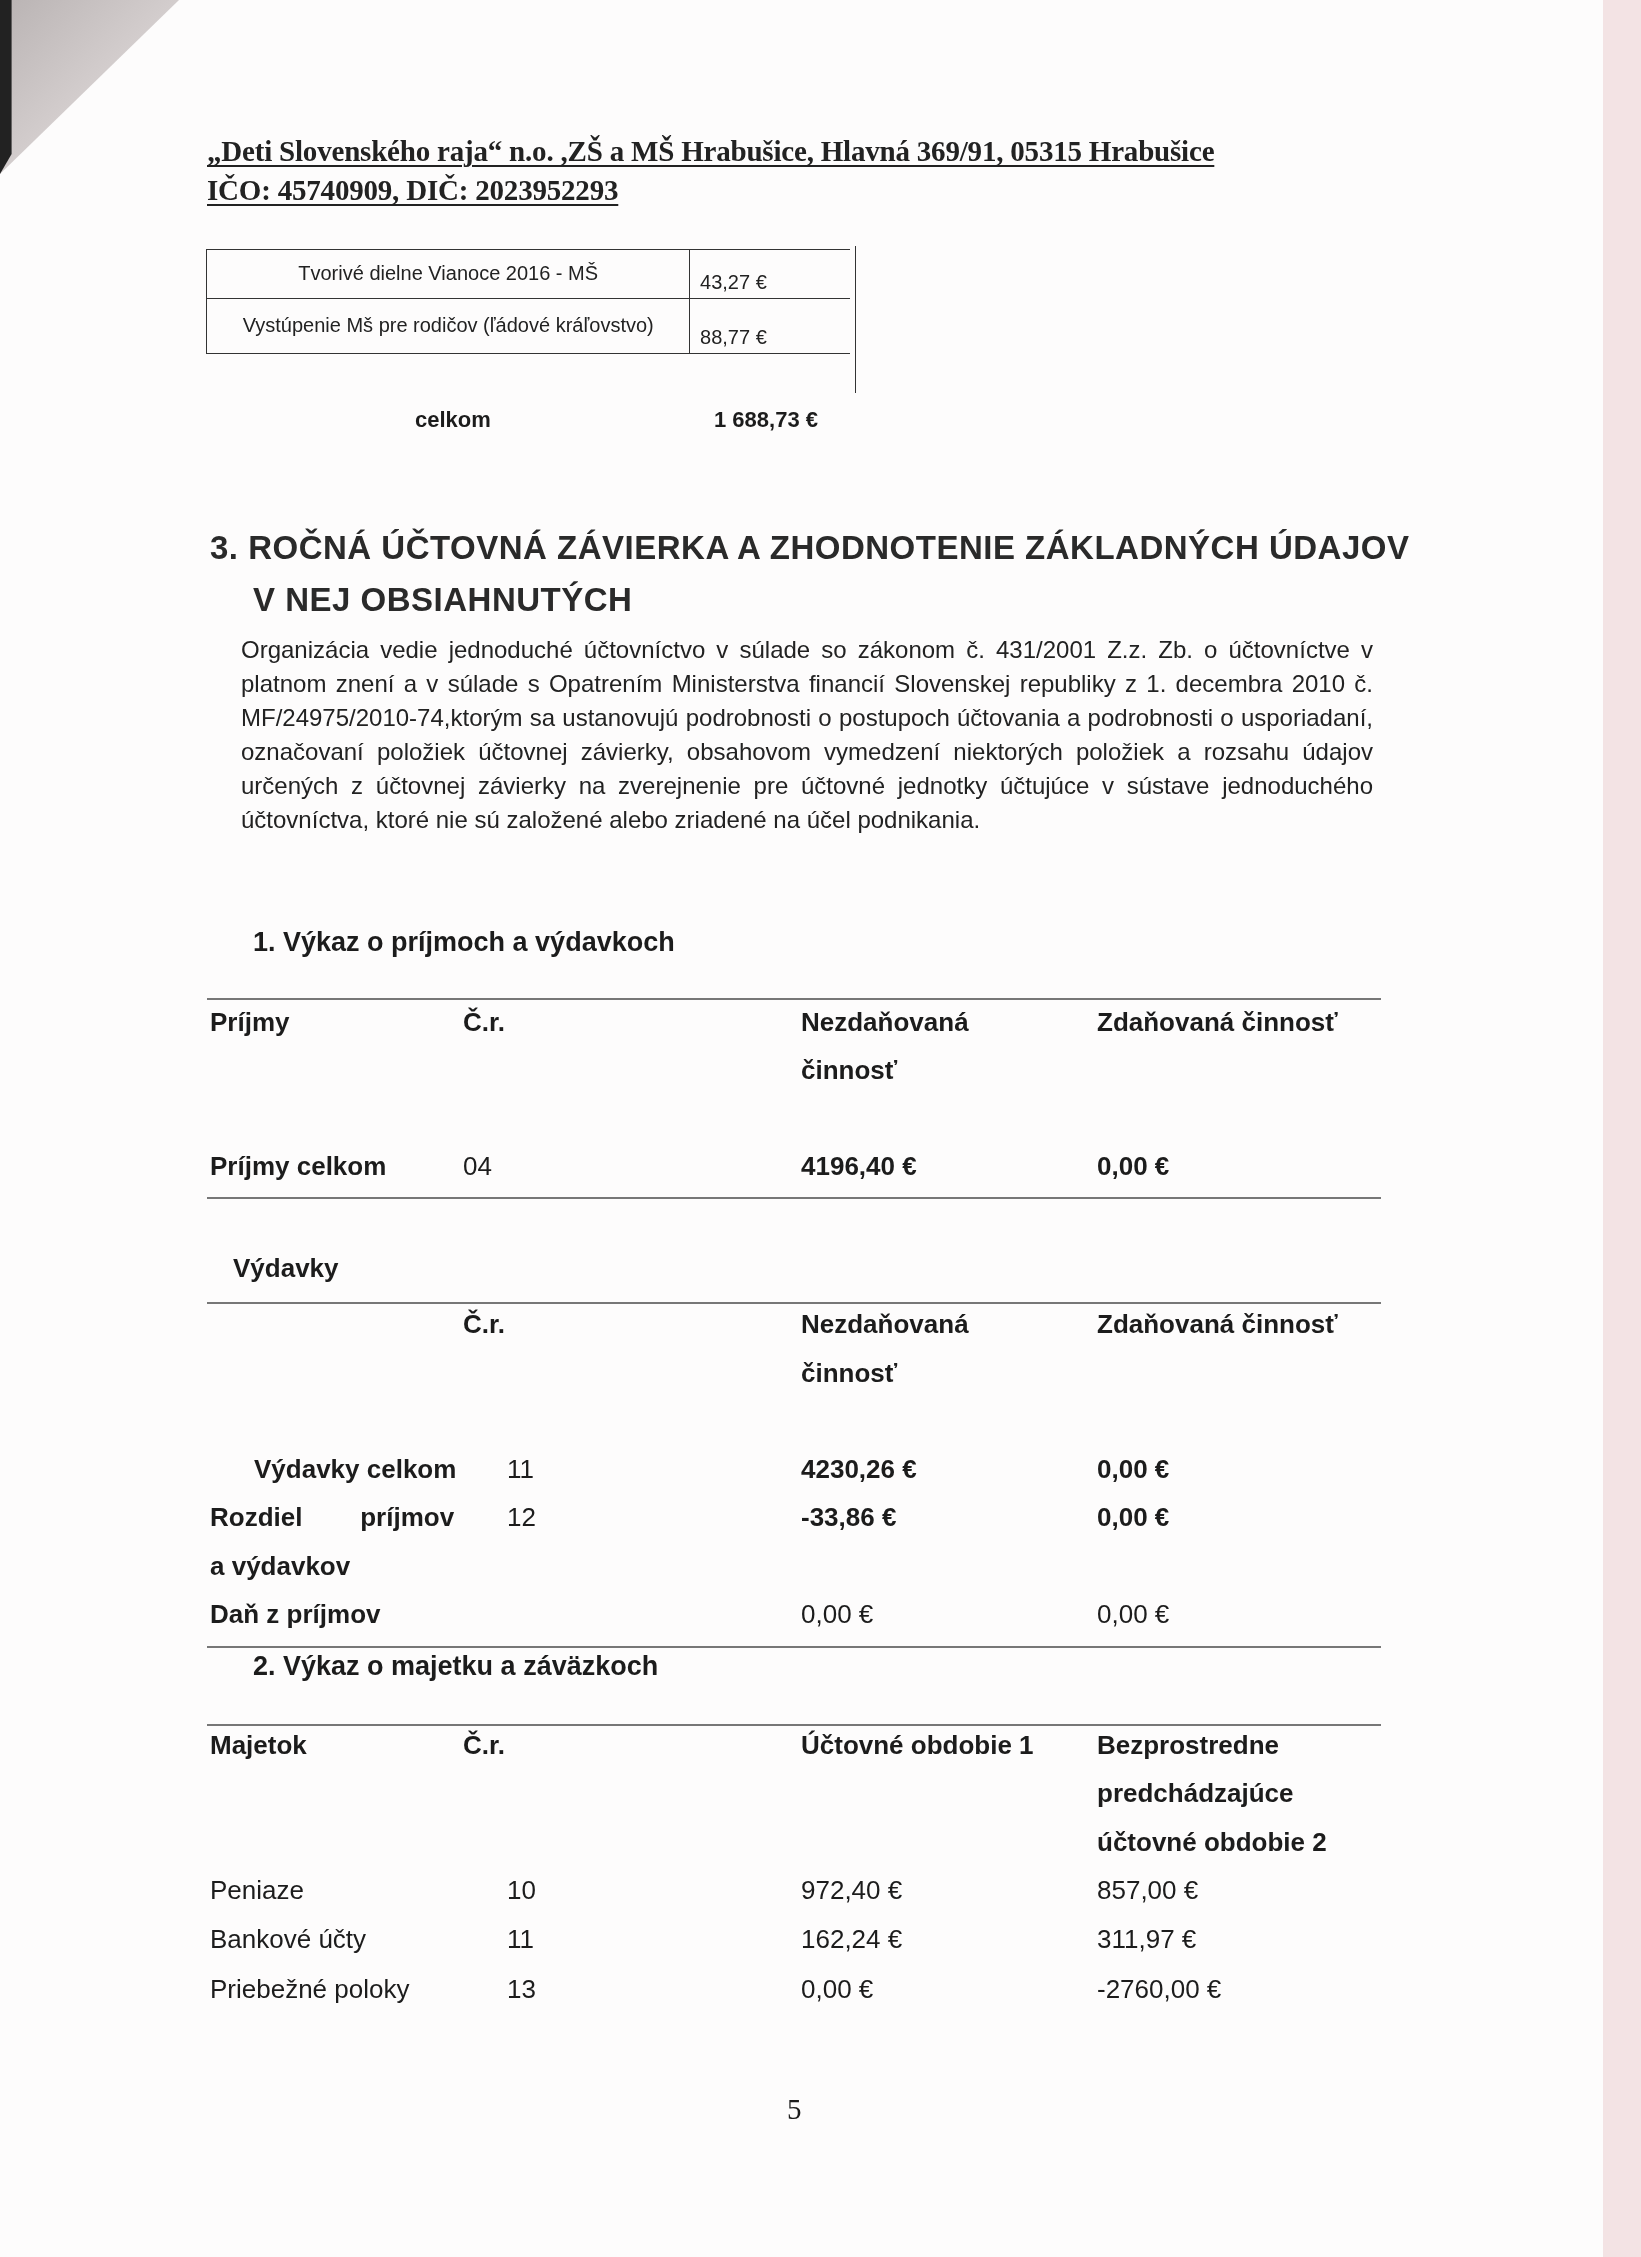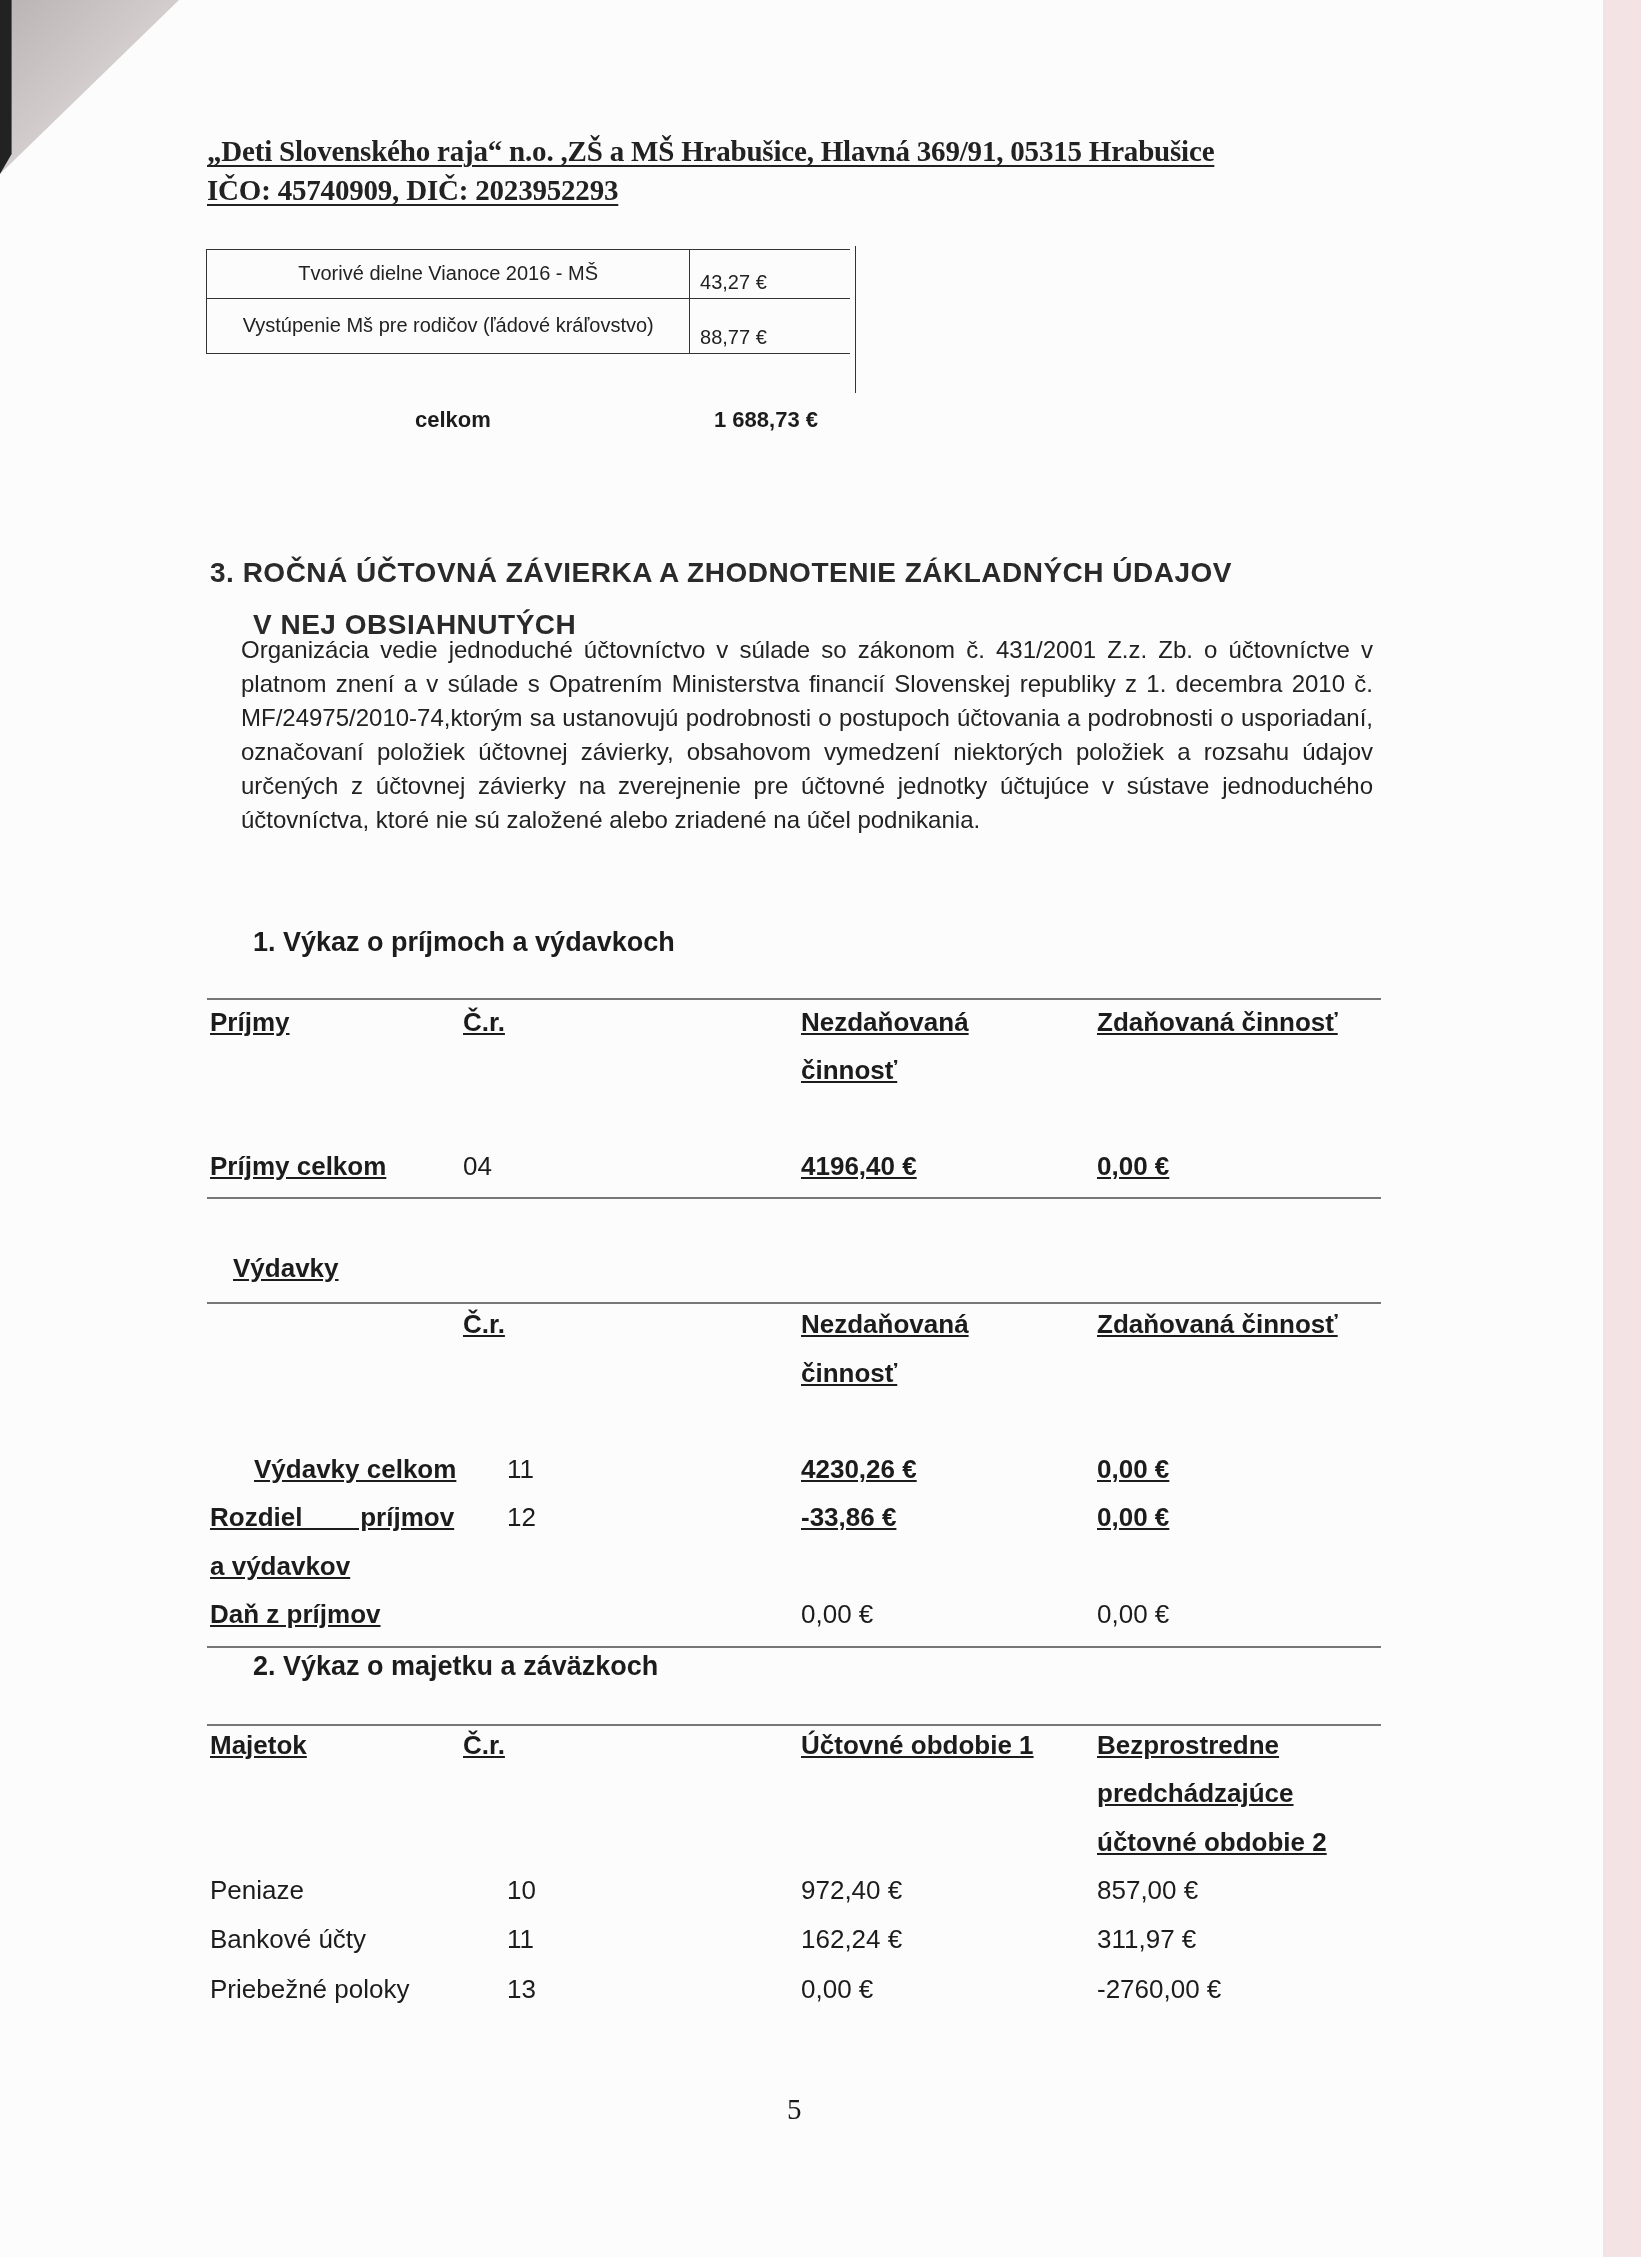--- a/index.html
+++ b/index.html
@@ -13,26 +13,26 @@
       clip-path: polygon(0 0, 11.6px 0, 11.6px 154px, 0 174px); }
   .abs { position:absolute;text-align:center; }
   .hdr { font-family:"Liberation Serif", serif; font-weight:bold; font-size:29px; text-decoration:underline;
          text-decoration-thickness:1.9px; text-underline-offset:3.9px; color:#222; white-space:nowrap; letter-spacing:-0.2px; }
   table.small { position:absolute; left:206px; top:249px; border-collapse:collapse; font-size:20px; }
   table.small td { border:1.4px solid #333; padding:0 9.7px; height:44px; color:#222; }
   table.small td.name { width:463px; text-align:center; line-height:25px; }
   table.small td.val { width:140px; text-align:left; vertical-align:bottom; padding-bottom:3.9px; border-right:none; }
   .vline { position:absolute; left:855px; top:246px; width:1.4px; height:147px; background:#333; }
   .celkom { font-weight:bold; font-size:22px; }
-  .h3 { font-size:28px; font-weight:bold; color:#2a2a2a; letter-spacing:0.5px; white-space:nowrap;margin-top:28px; }
+  .h3 { font-size:33px; font-weight:bold; color:#2a2a2a; letter-spacing:0.5px; white-space:nowrap; }
   .para { position:absolute; left:241px; top:633px; width:1132px; font-size:24px; line-height:34px; text-align:justify; color:#222; }
   .sub { font-size:27px; font-weight:bold; white-space:nowrap; }
   .rule { position:absolute; left:207px; width:1174px; height:1.9px; background:#777; }
   .cell { position:absolute; font-size:26px; white-space:nowrap; }
-  .b { font-weight:bold;text-decoration:underline; }
+  .b { font-weight:bold; }
   .pnum { font-family:"Liberation Serif", serif; font-size:29px; }
 </style>
 </head>
 <body>
 
 <div class="edge-right"></div>
 <div class="corner-shade"></div>
 <div class="corner-dark"></div>
 
 <div class="abs hdr" style="left:207px; top:135px;">„Deti Slovenského raja“ n.o. ,ZŠ a MŠ Hrabušice,  Hlavná 369/91, 05315  Hrabušice</div>

